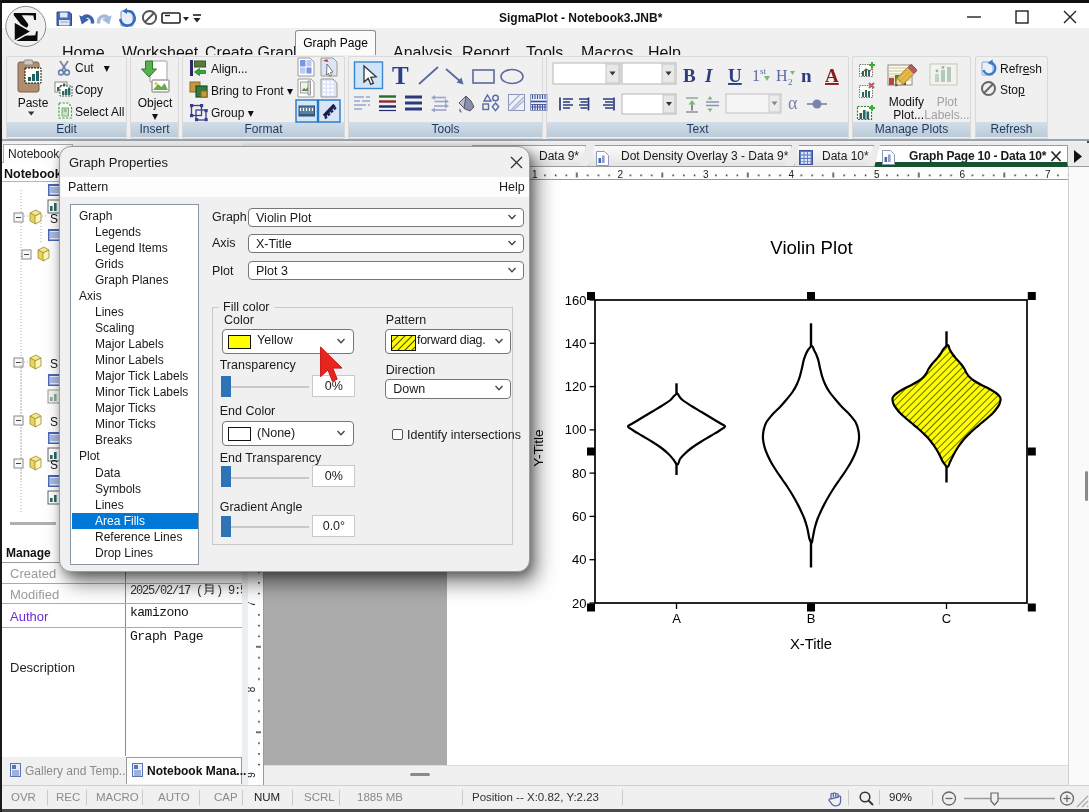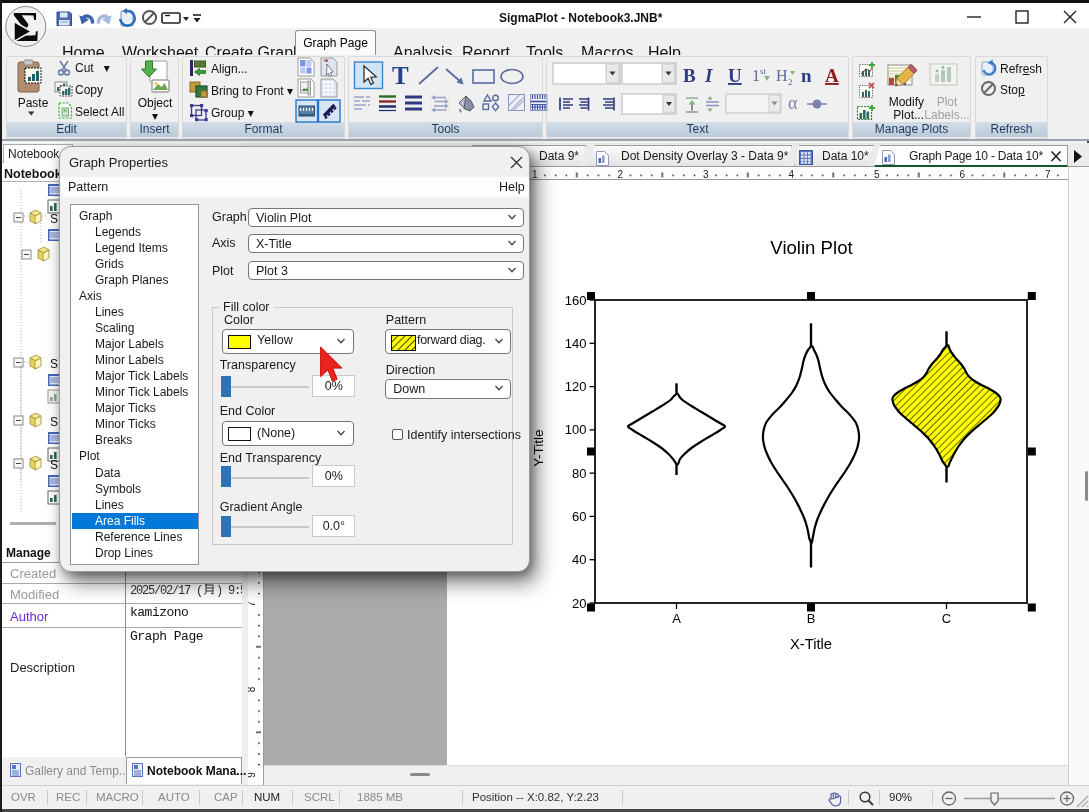--- a/index.html
+++ b/index.html
@@ -479,21 +479,21 @@
           <rect x="5.5" y="5.5" width="2.6" height="2.4"></rect>
           <rect x="9" y="5.5" width="2.6" height="2.4"></rect>
           <rect x="2" y="9" width="2.6" height="2.4"></rect>
           <rect x="5.5" y="9" width="2.6" height="2.4"></rect>
           <rect x="9" y="9" width="2.6" height="2.4"></rect>
           <rect x="2" y="12" width="2.6" height="1.8"></rect>
           <rect x="5.5" y="12" width="2.6" height="1.8"></rect>
           <rect x="9" y="12" width="2.6" height="1.8"></rect>
         </g>
       </svg>
-  <div class="dtab" style="left:872px;width:194px;clip-path:polygon(6px 0,100% 0,100% 100%,0 100%);background:#fff;border-bottom:3px solid #14532d;font-weight:400;padding-left:34px;letter-spacing:-0.2px;height:23px">Graph Page 10 - Data 10*</div>
+  <div class="dtab" style="left:872px;width:194px;clip-path:polygon(6px 0,100% 0,100% 100%,0 100%);background:#fff;border-bottom:6px solid #14532d;font-weight:700;padding-left:34px;letter-spacing:-0.2px;height:23px">Graph Page 10 - Data 10*</div>
   <svg class="abs" style="left:880px;top:7px" width="13" height="15" viewBox="0 0 13 15">
         <path d="M0.5 0.5 h8 l4 4 v10 h-12 z" fill="#fff" stroke="#8a9ab8" stroke-width="1"></path>
         <rect x="2.5" y="7" width="2.6" height="5" fill="#4a66b0"></rect>
         <rect x="6" y="4.5" width="2.6" height="7.5" fill="#8aa0d0"></rect>
       </svg>
   <svg class="abs" style="left:1048px;top:8px" width="12" height="11" viewBox="0 0 12 11">
         <path d="M1.5 0.5 L10.5 10 M10.5 0.5 L1.5 10" stroke="#222" stroke-width="1.6"></path>
       </svg>
   <svg class="abs" style="left:1068px;top:6px" width="16" height="15" viewBox="0 0 16 15">
         <path d="M4 1 L12 7.5 L4 14 Z" fill="#111"></path>

